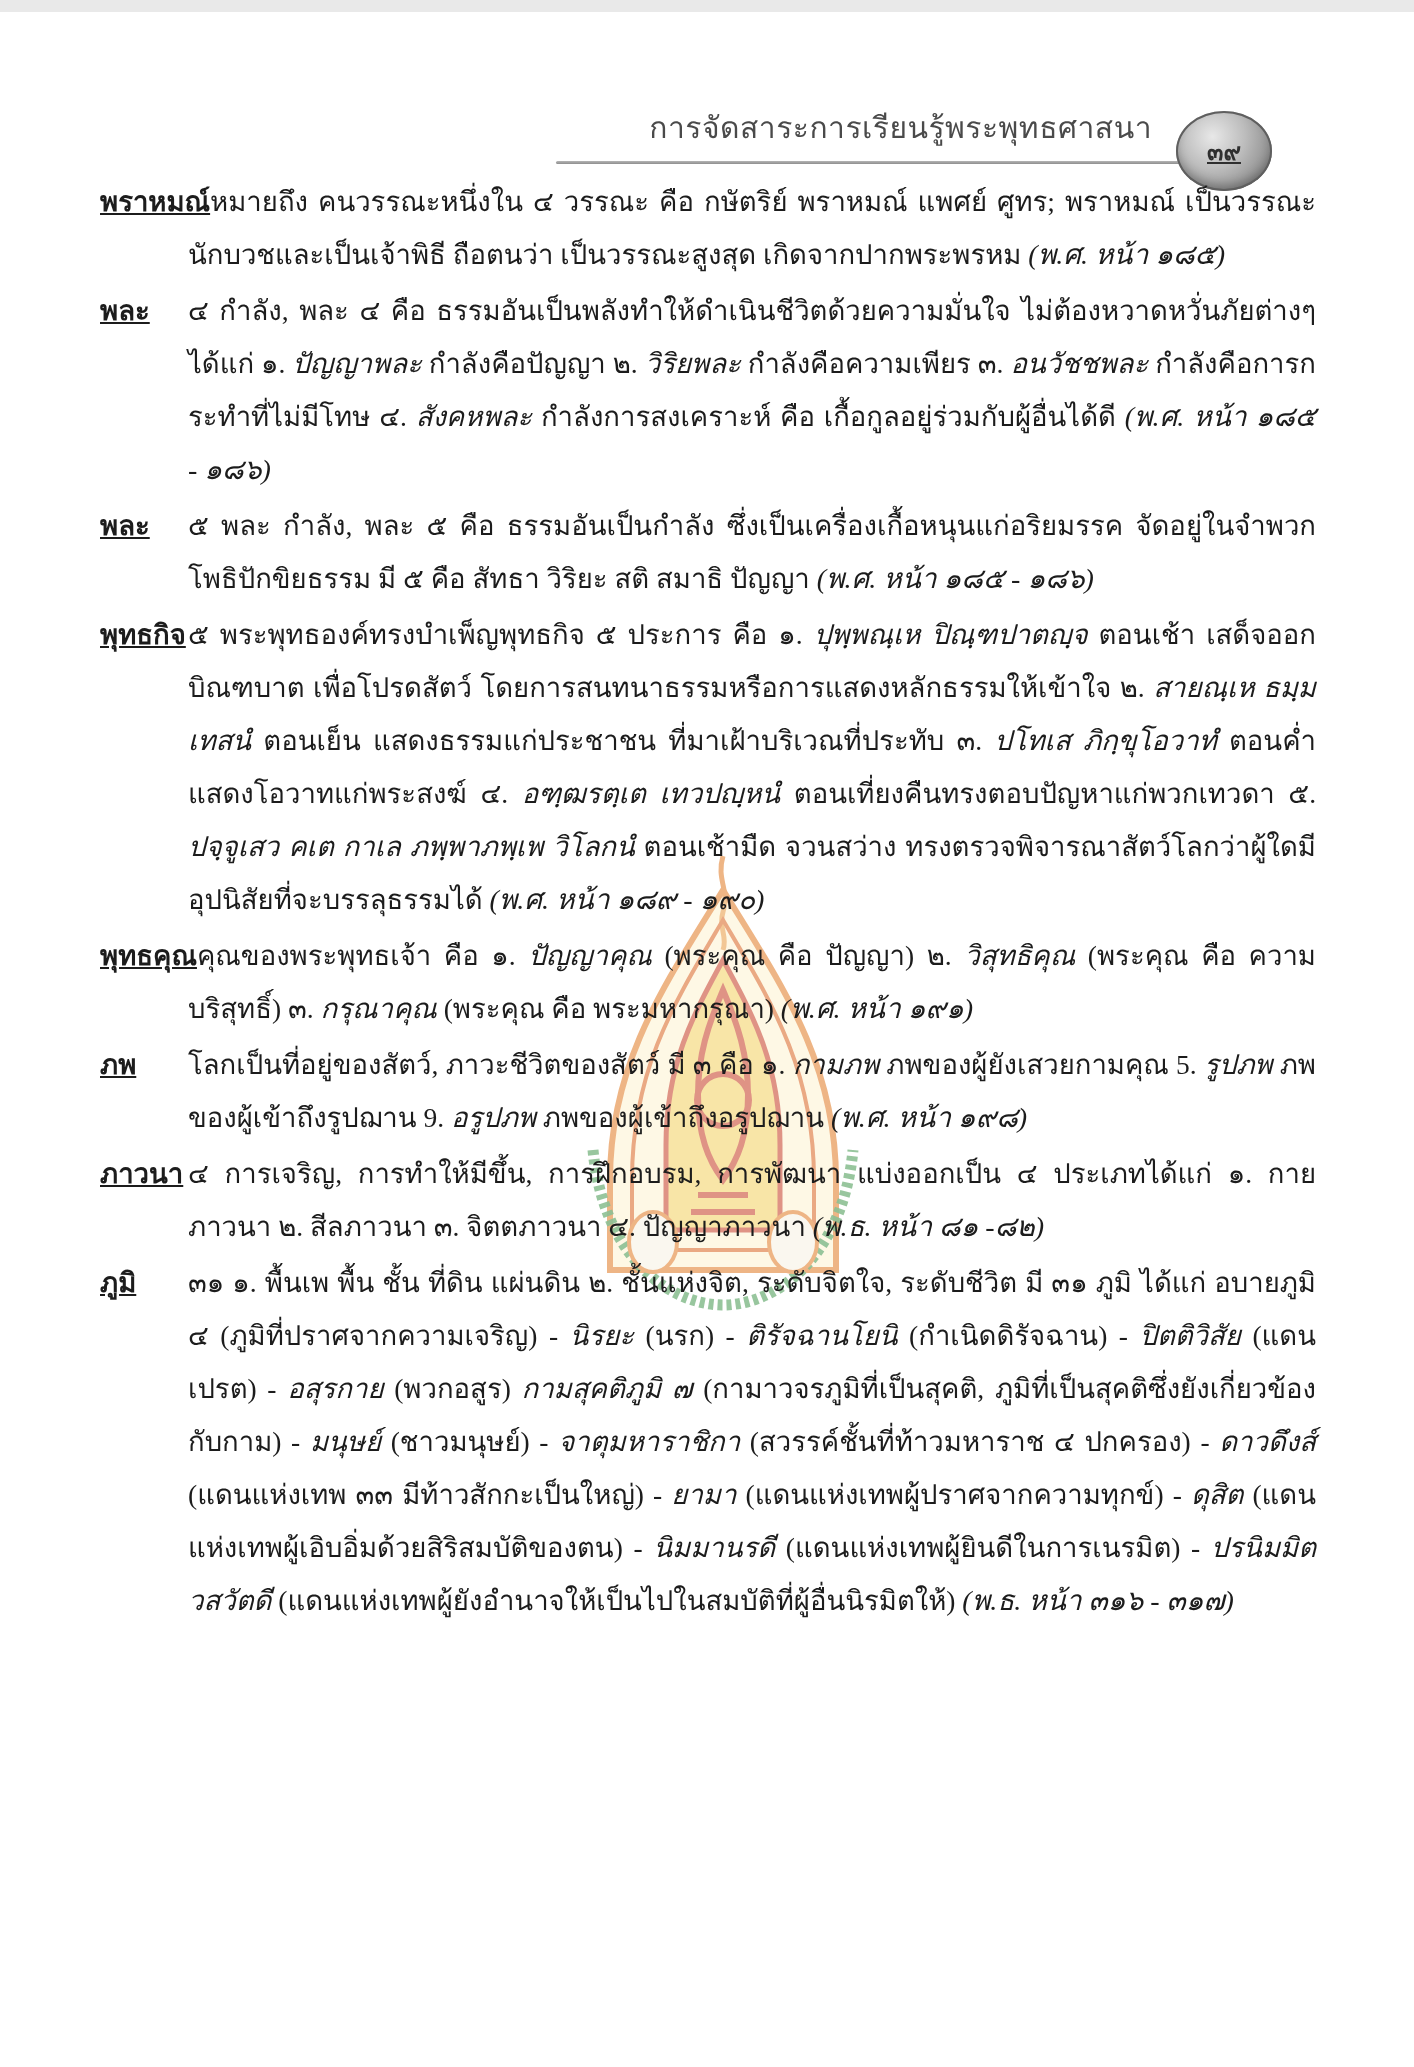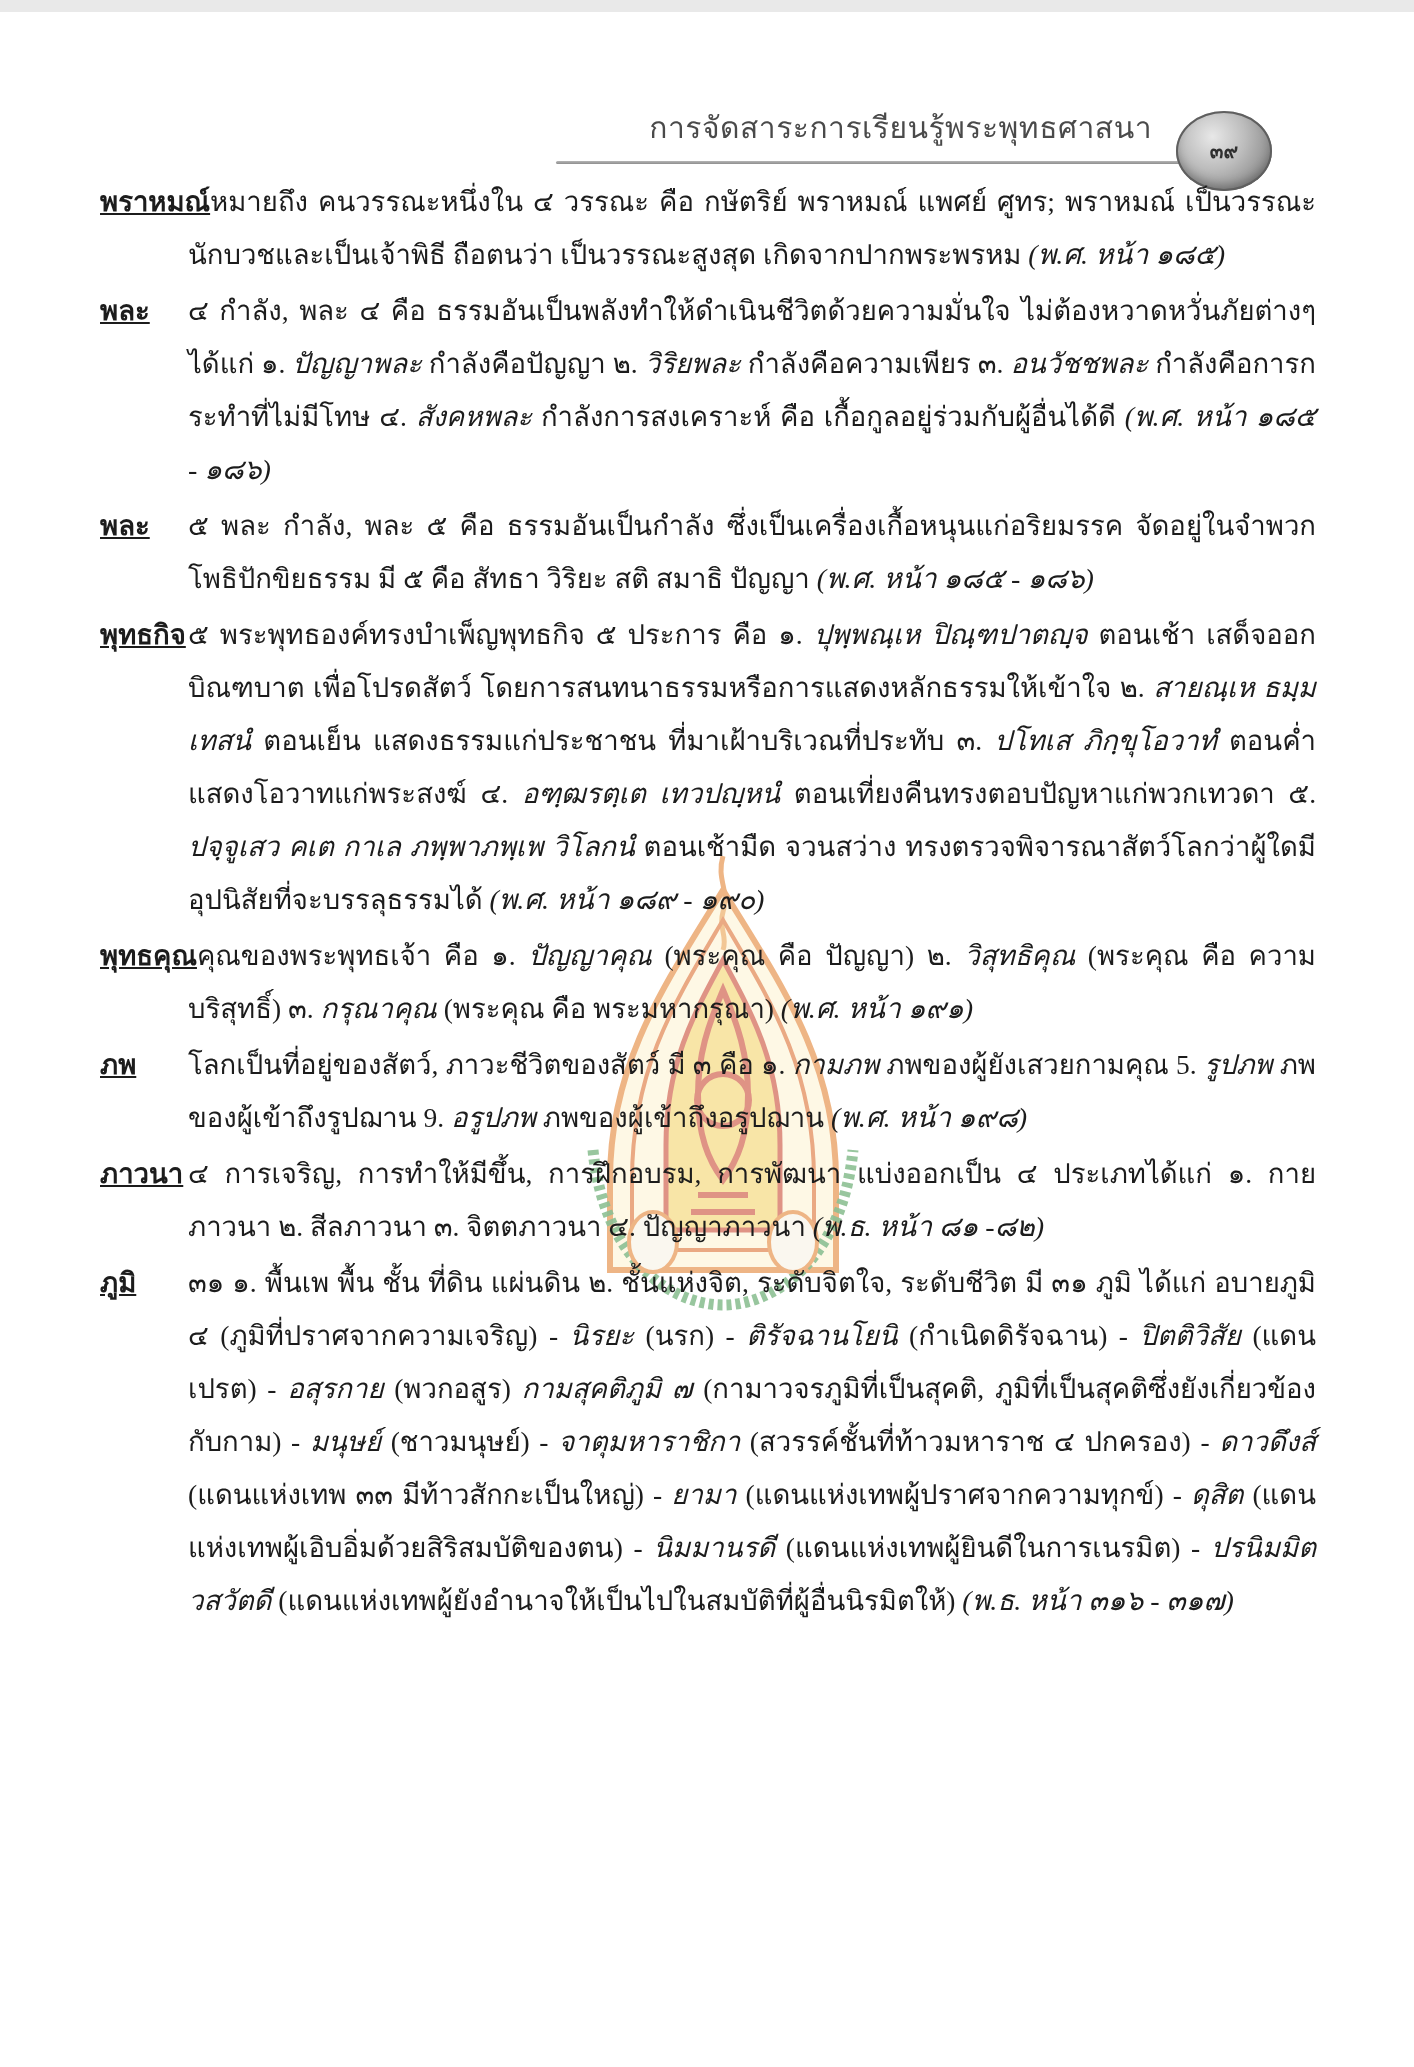--- a/index.html
+++ b/index.html
@@ -29,21 +29,21 @@
     border-radius:2px;
   }
   .page-badge{
     position:absolute;
     top:99px; left:1176px;
     width:96px; height:80px;
     border-radius:50%;
     background:radial-gradient(circle at 38% 32%, #e8e8e8 0%, #bdbdbd 40%, #8f8f8f 75%, #6f6f6f 100%);
     box-shadow:inset 0 0 0 2px #5f5f5f, inset 0 -6px 10px rgba(0,0,0,.25);
     display:flex;align-items:center;justify-content:center;
-    font-size:20px;font-weight:700;color:#2f2f2f;
+    font-size:24px;font-weight:700;color:#2f2f2f;text-decoration:underline;
   }
   
   .content{
     position:absolute;
     top:163px; left:100px;
     width:1216px;
     font-size:27.5px;
     line-height:53px;
     text-align:justify;
   }

